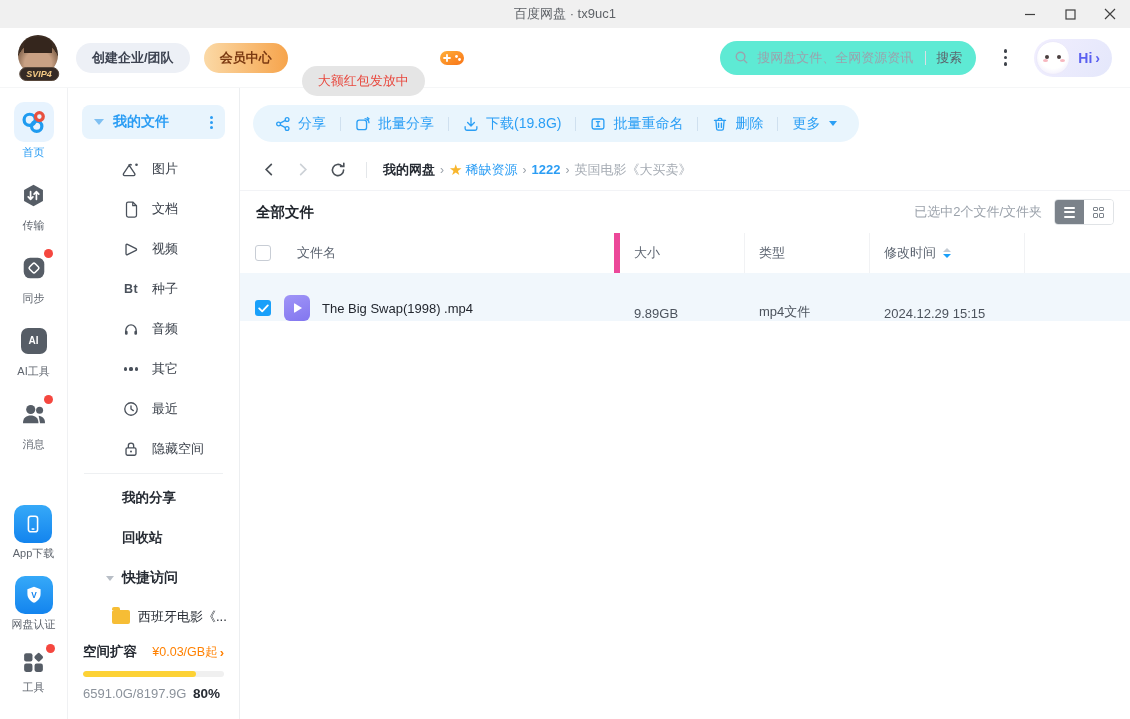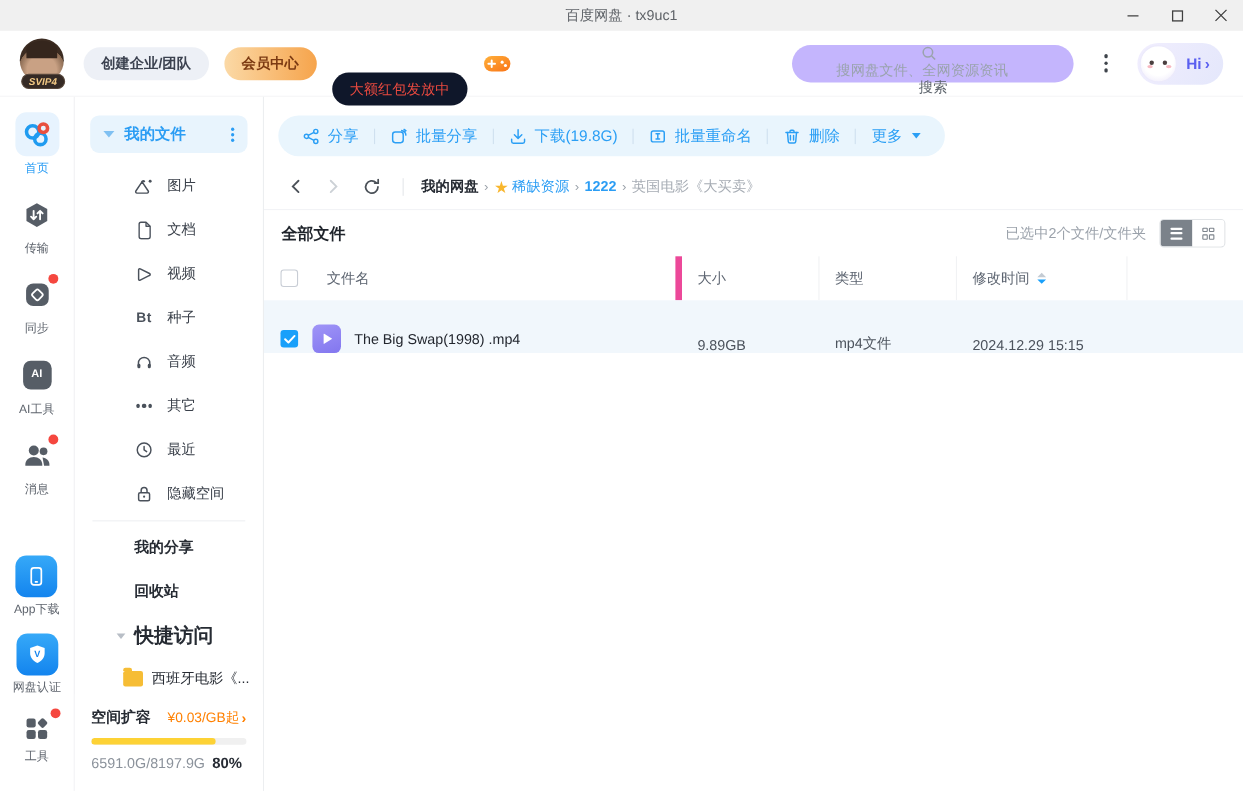--- a/index.html
+++ b/index.html
@@ -15,24 +15,24 @@
 
   
   .navbar { height:60px; background:#fff; display:flex; align-items:center; padding:0 18px 0 18px; border-bottom:1px solid #f5f6f7; flex:0 0 auto; }
   .avatar-wrap { position:relative; width:42px; height:46px; margin-right:16px; }
   .user-avatar { width:40px; height:40px; border-radius:50%; background:radial-gradient(circle at 50% 72%, #c9a184 0 38%, #8a6a52 60%, #3c2c22 61%); position:relative; overflow:hidden; }
   .user-avatar::before { content:""; position:absolute; top:2px; left:6px; width:28px; height:16px; border-radius:50% 50% 0 0; background:#35261d; }
   .svip-badge { position:absolute; bottom:0; left:50%; transform:translateX(-50%); background:#352a25; color:#f3c984; font-size:9px; font-weight:bold; font-style:italic; padding:1px 6px; border-radius:7px; border:1px solid #57473b; white-space:nowrap; }
   .pill-btn { height:30px; border-radius:15px; display:flex; align-items:center; padding:0 16px; font-size:13px; margin-right:14px; white-space:nowrap; }
   .btn-team { background:#edf0f6; color:#3c4250; font-weight:bold; }
   .btn-vip { background:linear-gradient(90deg,#fbd9a6,#f6a44c); color:#7c3a12; font-weight:bold; }
-  .btn-redpacket { background:#0f172a; color:#e8493f;margin-top:47px; }
+  .btn-redpacket { background:#e5e5e5; color:#e8493f;margin-top:47px; }
   .game-icon { width:26px; height:20px; margin-right:10px; }
   .nav-spacer { flex:1; }
-  .search-box { width:256px; height:34px; background:#c4b5fd; border-radius:17px; display:flex; align-items:center; padding:0 14px; margin-right:16px;flex-direction:column; }
+  .search-box { width:256px; height:34px; background:#5eead4; border-radius:17px; display:flex; align-items:center; padding:0 14px; margin-right:16px; }
   .search-box input { flex:1; border:none; outline:none; background:transparent; font-size:13px; color:#333; min-width:0; font-family:inherit; }
   .search-box input::placeholder { color:#9aa3ad; }
   .search-divider { width:1px; height:14px; background:#dcdfe3; margin:0 10px 0 4px; }
   .search-label { font-size:13px; color:#5c636b; }
   .overflow-menu { width:26px; height:30px; display:flex; flex-direction:column; align-items:center; justify-content:center; gap:3px; margin-right:16px; }
   .overflow-menu i { width:3.5px; height:3.5px; border-radius:50%; background:#3f444b; }
   .assistant-pill { height:38px; border-radius:19px; background:linear-gradient(120deg,#f1eefe,#e4e7fb); display:flex; align-items:center; padding:2px 12px 2px 2px; }
   .assistant-avatar { width:34px; height:34px; border-radius:50%; background:radial-gradient(circle at 50% 40%, #ffffff 0 55%, #e9e4fa 100%); border:1px solid #eceafb; position:relative; margin-right:8px; }
   .assistant-avatar::before { content:""; position:absolute; top:13px; left:8px; width:4px; height:4px; border-radius:50%; background:#4a3f3f; box-shadow:12px 0 0 #4a3f3f; }
   .assistant-avatar::after { content:""; position:absolute; top:17px; left:6px; width:5px; height:3px; border-radius:50%; background:#f7b8c0; box-shadow:17px 0 0 #f7b8c0; }
@@ -63,21 +63,21 @@
   .vdots { display:flex; flex-direction:column; gap:2px; align-items:center; }
   .vdots i { width:3px; height:3px; border-radius:50%; background:#2b9df4; }
   .side-list { margin-top:10px; }
   .side-item { height:40px; display:flex; align-items:center; padding-left:54px; font-size:13px; color:#3a404a; cursor:default; }
   .side-item .cat-icon { width:18px; height:18px; display:flex; align-items:center; justify-content:center; margin-right:12px; color:#4a515b; flex:0 0 auto; }
   .bt-text { font-size:12.5px; font-weight:bold; color:#4a515b; letter-spacing:.5px; }
   .dots3 { display:flex; gap:2.5px; }
   .dots3 i { width:3.2px; height:3.2px; border-radius:50%; background:#4a515b; }
   .side-divider { height:1px; background:#eef0f2; margin:4px 16px; }
   .side-bold { height:40px; display:flex; align-items:center; padding-left:54px; font-size:13.5px; font-weight:bold; color:#262b33; }
-  .quick-head { height:40px; display:flex; align-items:center; padding-left:38px; font-size:18px; font-weight:bold; color:#262b33;text-align:center; }
+  .quick-head { height:40px; display:flex; align-items:center; padding-left:38px; font-size:14px; font-weight:bold; color:#262b33;text-align:center; }
   .quick-head .caret-gray { width:0; height:0; border-left:4.5px solid transparent; border-right:4.5px solid transparent; border-top:5.5px solid #b8bec6; margin-right:8px; }
   .quick-item { height:38px; display:flex; align-items:center; padding-left:44px; font-size:13px; color:#262b33; }
   .folder-glyph { width:18px; height:14px; background:#f6bd35; border-radius:2px; position:relative; margin-right:8px; flex:0 0 auto; }
   .folder-glyph::before { content:""; position:absolute; top:-3px; left:0; width:8px; height:3px; background:#f6bd35; border-radius:2px 2px 0 0; }
   .storage { position:absolute; bottom:0; left:0; right:0; padding:12px 15px 18px; background:#fff; }
   .storage-row1 { display:flex; align-items:center; }
   .storage-title { font-size:13.5px; font-weight:bold; color:#262b33; flex:1; }
   .storage-price { font-size:12.5px; color:#ff8000; }
   .storage-chevron { font-size:13px; color:#ff8000; margin-left:2px; font-weight:bold; }
   .progress-track { margin-top:10px; height:6px; border-radius:3px; background:#f0f0f0; overflow:hidden; }

